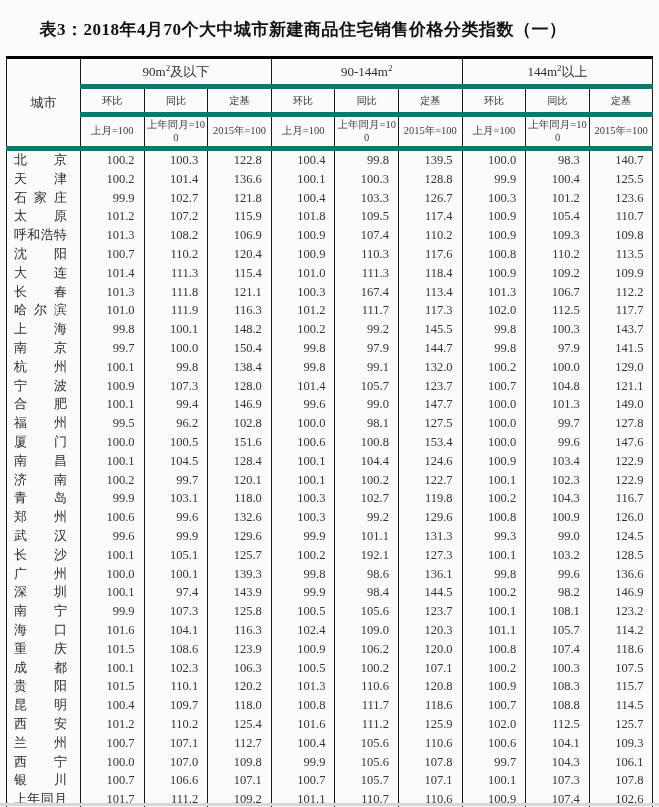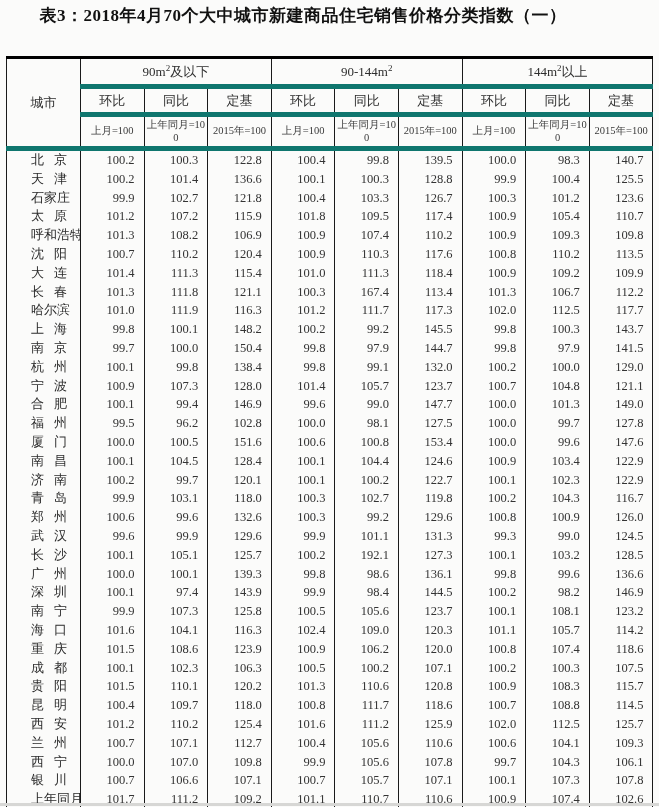--- a/index.html
+++ b/index.html
@@ -13,21 +13,21 @@
     overflow: hidden;
     position: relative;
   }
   .page {
     position: relative;
     width: 659px;
     height: 807px;
   }
   .title {
     position: absolute;
-    top: 4px;
+    top: 18px;
     left: 0;
     width: 606px;
     text-align: center;
     font-size: 17px;
     font-weight: bold;
     color: #111;
     letter-spacing: 0.5px;
   }
   table.idx {
     position: absolute;
@@ -46,21 +46,21 @@
   table.idx th, table.idx td {
     border-left: 1px solid #1a1a1a;
     border-right: 1px solid #1a1a1a;
     font-weight: normal;
     overflow: hidden;
     white-space: nowrap;
   }
   
   thead th { border-bottom: 5px solid #0f766e; }
   thead tr.group-row th { height: 23px; font-size: 13px; text-align: center; }
-  thead tr.sub-row   th { height: 21px; font-size: 13px; text-align: center; }
+  thead tr.sub-row   th { height: 21px; font-size: 10px; text-align: center; }
   thead tr.base-row  th {
     height: 29px;
     font-size: 10.5px;
     text-align: center;
     white-space: normal;
     word-break: break-all;
     line-height: 1.15;
     padding: 0 2px;
     color: #3a3a3a;
   }
@@ -72,21 +72,21 @@
   sup.sq { font-size: 9px; vertical-align: super; line-height: 0; }
   tbody td {
     height: 18.8px;
     font-size: 12.5px;
     line-height: 18.8px;
     padding: 0;
     color: #333;
   }
   tbody td.city {
     font-size: 13px;
-    padding: 0 13px 0 24px;
+    padding: 0 13px 0 7px;
     text-align: justify;
     text-align-last: justify;
     font-family: "Liberation Serif", "DejaVu Serif", serif;
     color: #2b2b2b;
   }
   tbody td.num {
     text-align: right;
     padding-right: 9px;
   }
   .bottom-rule {

